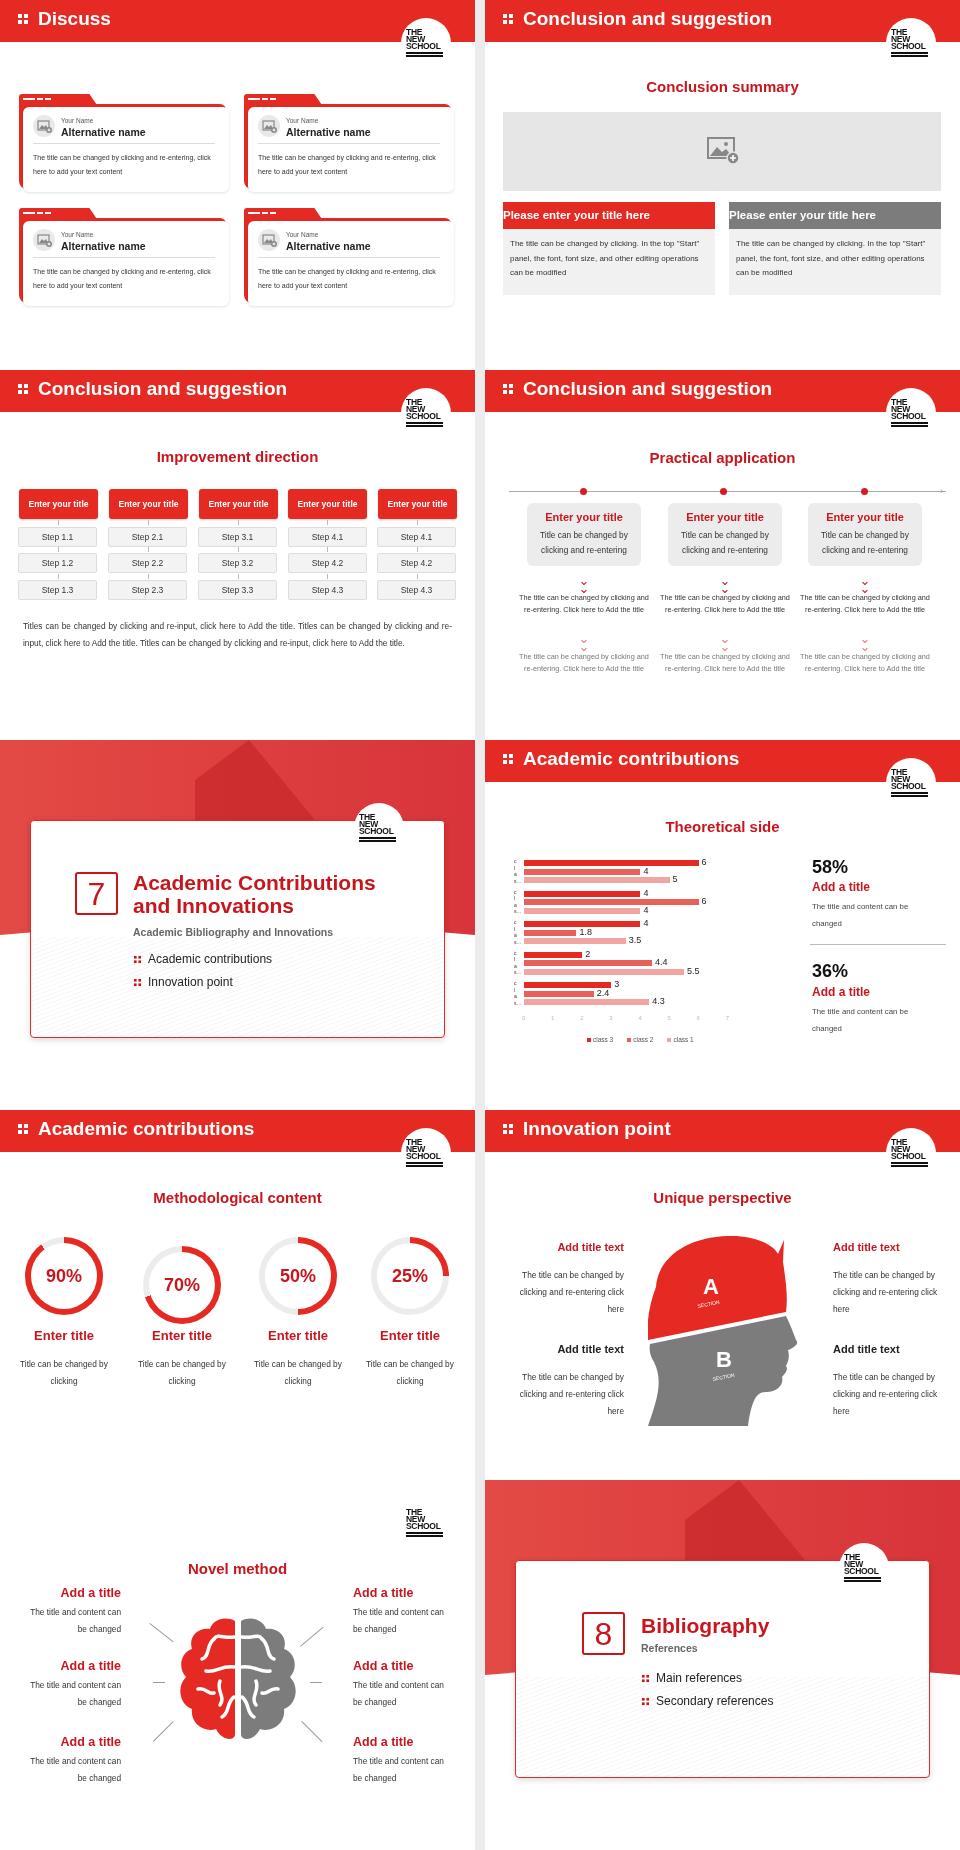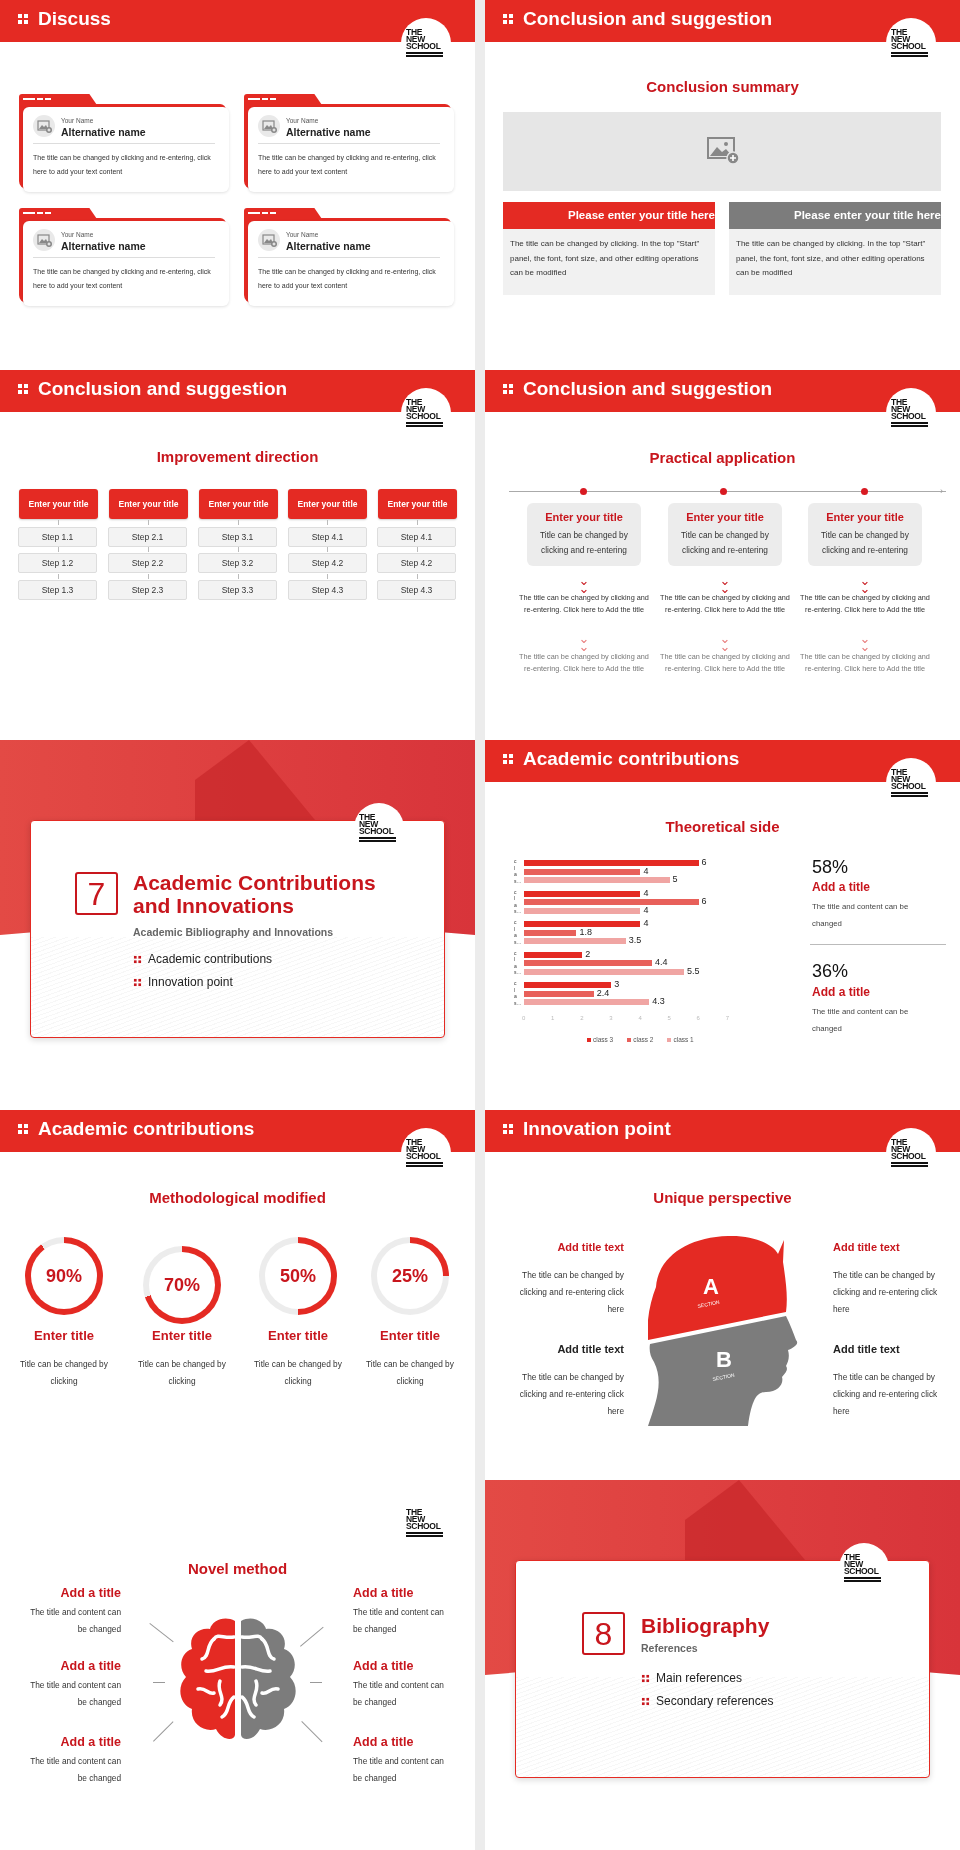--- a/index.html
+++ b/index.html
@@ -21,21 +21,21 @@
 .card .tabdash{position:absolute;top:4px;height:2px;background:#fff}
 .card .back{position:absolute;left:0;top:10px;width:207px;height:85px;background:#e42a23;border-radius:3px 6px 3px 8px}
 .card .front{position:absolute;left:4px;top:13px;width:206px;height:85px;background:#fff;border-radius:6px;box-shadow:0 1px 3px rgba(0,0,0,.12)}
 .card .ic{position:absolute;left:10px;top:8px;width:22px;height:22px;border-radius:50%;background:#e9e9e9}
 .card .yn{position:absolute;left:38px;top:10px;font-size:6.5px;color:#555}
 .card .an{position:absolute;left:38px;top:19px;font-size:10.5px;font-weight:bold;color:#222}
 .card .ln{position:absolute;left:10px;right:14px;top:36px;height:1px;background:#ddd}
 .card .tx{position:absolute;left:10px;top:44px;right:6px;font-size:7px;line-height:14px;color:#333}
 
 .imgph{position:absolute;left:18px;top:112px;width:438px;height:79px;background:#e6e6e6}
-.bx-h{position:absolute;top:202px;width:212px;height:27px;color:#fff;font-weight:bold;font-size:11.5px;text-align:right;line-height:27px}
+.bx-h{position:absolute;top:202px;width:212px;height:27px;color:#fff;font-weight:bold;font-size:11.5px;text-align:left;line-height:27px}
 .bx-b{position:absolute;top:229px;width:212px;height:66px;background:#f1f1f1;font-size:8px;line-height:14.5px;padding:8px 7px;color:#333}
 
 .etitle{position:absolute;width:79px;height:30px;background:#e42a23;border-radius:3px;color:#fff;font-size:8.5px;text-align:center;line-height:30px;font-weight:bold;box-shadow:0 1px 2px rgba(0,0,0,.2)}
 .step{position:absolute;width:79px;height:20px;background:#f3f3f3;border:1px solid #ddd;border-radius:2px;font-size:8.5px;text-align:center;line-height:18px;color:#333}
 .conn{position:absolute;width:1px;height:5px;background:#bbb}
 .para{position:absolute;left:23px;right:23px;top:248px;font-size:8.3px;line-height:16.6px;color:#333;text-align:justify}
 
 .tline{position:absolute;left:24px;top:121px;width:437px;height:1px;background:#aaa}
 .tdot{position:absolute;top:118px;width:7px;height:7px;border-radius:50%;background:#d81a22}
 .pbox{position:absolute;top:133px;width:114px;height:63px;background:#ececec;border-radius:6px;text-align:center}
@@ -49,21 +49,21 @@
 .seccard{position:absolute;left:30px;top:80px;width:415px;height:218px;background:#fff;border:1px solid #e42a23;border-radius:4px;box-shadow:0 2px 6px rgba(0,0,0,.15)}
 .wave{position:absolute;left:0;bottom:0;width:100%;height:100px;background:repeating-linear-gradient(160deg,rgba(0,0,0,.03) 0 1px,transparent 1px 4px)}
 .numbox{position:absolute;width:43px;height:43px;border:2px solid #c8161d;border-radius:3px;color:#c8161d;font-size:32px;text-align:center;line-height:40px}
 .bul{position:absolute;font-size:12px;color:#222}
 .bul i{display:inline-block;width:9px;height:9px;margin-right:6px;background:
  radial-gradient(circle,#c8161d 1.6px,transparent 1.7px) 0 0/4.5px 4.5px;vertical-align:-1px}
 
 .bar{position:absolute;height:6px}
 .blab{position:absolute;font-size:9px;color:#222}
 .xt{position:absolute;font-size:6px;color:#bbb}
-.stat .pct{position:absolute;font-size:18px;font-weight:normal;color:#111}
+.stat .pct{position:absolute;font-size:18px;font-weight:bold;color:#111}
 .stat .t{position:absolute;font-size:12px;font-weight:bold;color:#c8161d}
 .stat .d{position:absolute;font-size:7.8px;line-height:17px;color:#444;width:110px}
 
 .ring{position:absolute;width:78px;height:78px;border-radius:50%}
 .ring .in{position:absolute;left:6px;top:6px;width:66px;height:66px;border-radius:50%;background:#fff;text-align:center;line-height:66px;font-size:18px;font-weight:bold;color:#c8161d}
 .rt{position:absolute;width:110px;text-align:center;font-size:13px;font-weight:bold;color:#c8161d}
 .rd{position:absolute;width:110px;text-align:center;font-size:8.3px;line-height:16.6px;color:#333}
 
 .ht{position:absolute;font-size:11px;font-weight:bold}
 .hd{position:absolute;font-size:8.3px;line-height:16.8px;color:#333;width:120px}
@@ -252,20 +252,21 @@
   <div class="step" style="left:288px;top:210px">Step 4.3</div>
 
   <div class="etitle" style="left:378px;top:119px">Enter your title</div>
   <div class="conn" style="left:417px;top:150px"></div>
   <div class="step" style="left:377px;top:157px">Step 4.1</div>
   <div class="conn" style="left:417px;top:177px"></div>
   <div class="step" style="left:377px;top:183px">Step 4.2</div>
   <div class="conn" style="left:417px;top:204px"></div>
   <div class="step" style="left:377px;top:210px">Step 4.3</div>
 
+  <div class="para">Titles can be changed by clicking and re-input, click here to Add the title. Titles can be changed by clicking and re-input, click here to Add the title. Titles can be changed by clicking and re-input, click here to Add the title.</div>
   <div class="pnum">44</div>
 </div>
 
 <div class="slide" style="left:485px;top:370px">
   <div class="hdr">
     <span class="dots">
         <i style="left:0;top:0"></i>
         <i style="left:6px;top:0"></i>
         <i style="left:0;top:6px"></i>
         <i style="left:6px;top:6px"></i>
@@ -419,21 +420,21 @@
         <i style="left:0;top:6px"></i>
         <i style="left:6px;top:6px"></i>
       </span>
     <span class="hdr-title">Academic contributions</span>
   </div>
   <div class="logo">
       <div class="lt"><span>THE</span><br><span>NEW</span><br><span>SCHOOL</span></div>
       <div class="ul" style="top:34px"></div>
       <div class="ul" style="top:37px"></div>
     </div>
-  <div class="subt" style="top:79px">Methodological modified</div>
+  <div class="subt" style="top:79px">Methodological content</div>
 
   <div class="ring" style="left: 25px; top: 127px; background: conic-gradient(rgb(228, 42, 35) 0deg, rgb(228, 42, 35) 90%, rgb(236, 236, 236) 90%, rgb(236, 236, 236) 100%);">
       <div class="in">90%</div>
     </div>
   <div class="rt" style="left:9px;top:218px">Enter title</div>
   <div class="rd" style="left:9px;top:246px">Title can be changed by clicking</div>
 
   <div class="ring" style="left: 143px; top: 136px; background: conic-gradient(rgb(228, 42, 35) 0deg, rgb(228, 42, 35) 70%, rgb(236, 236, 236) 70%, rgb(236, 236, 236) 100%);">
       <div class="in">70%</div>
     </div>

